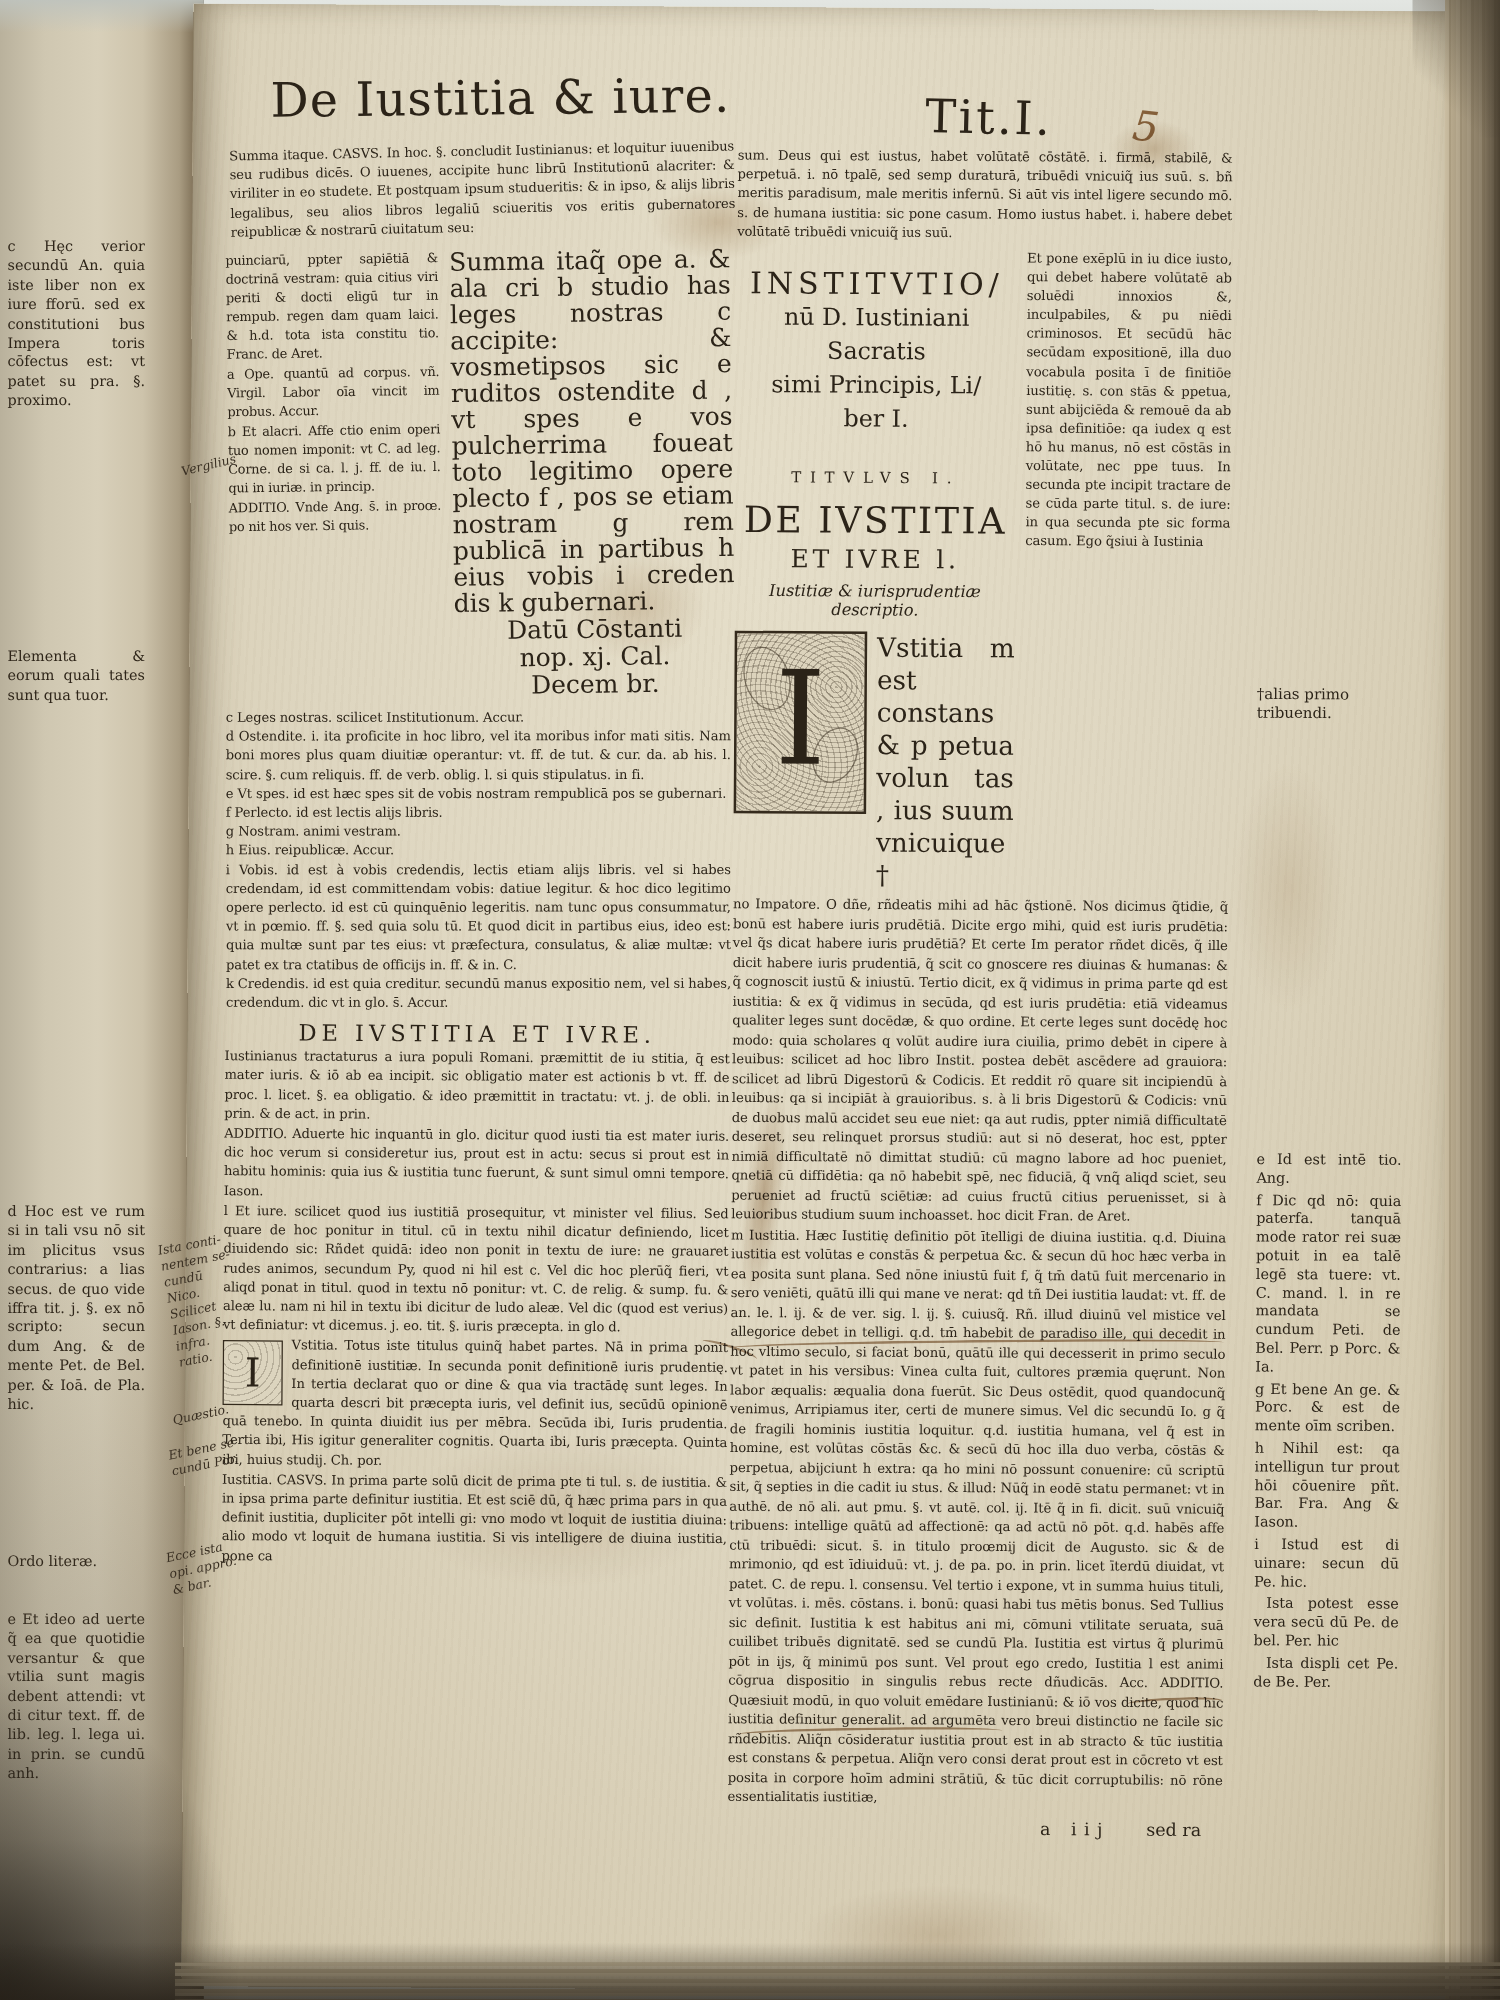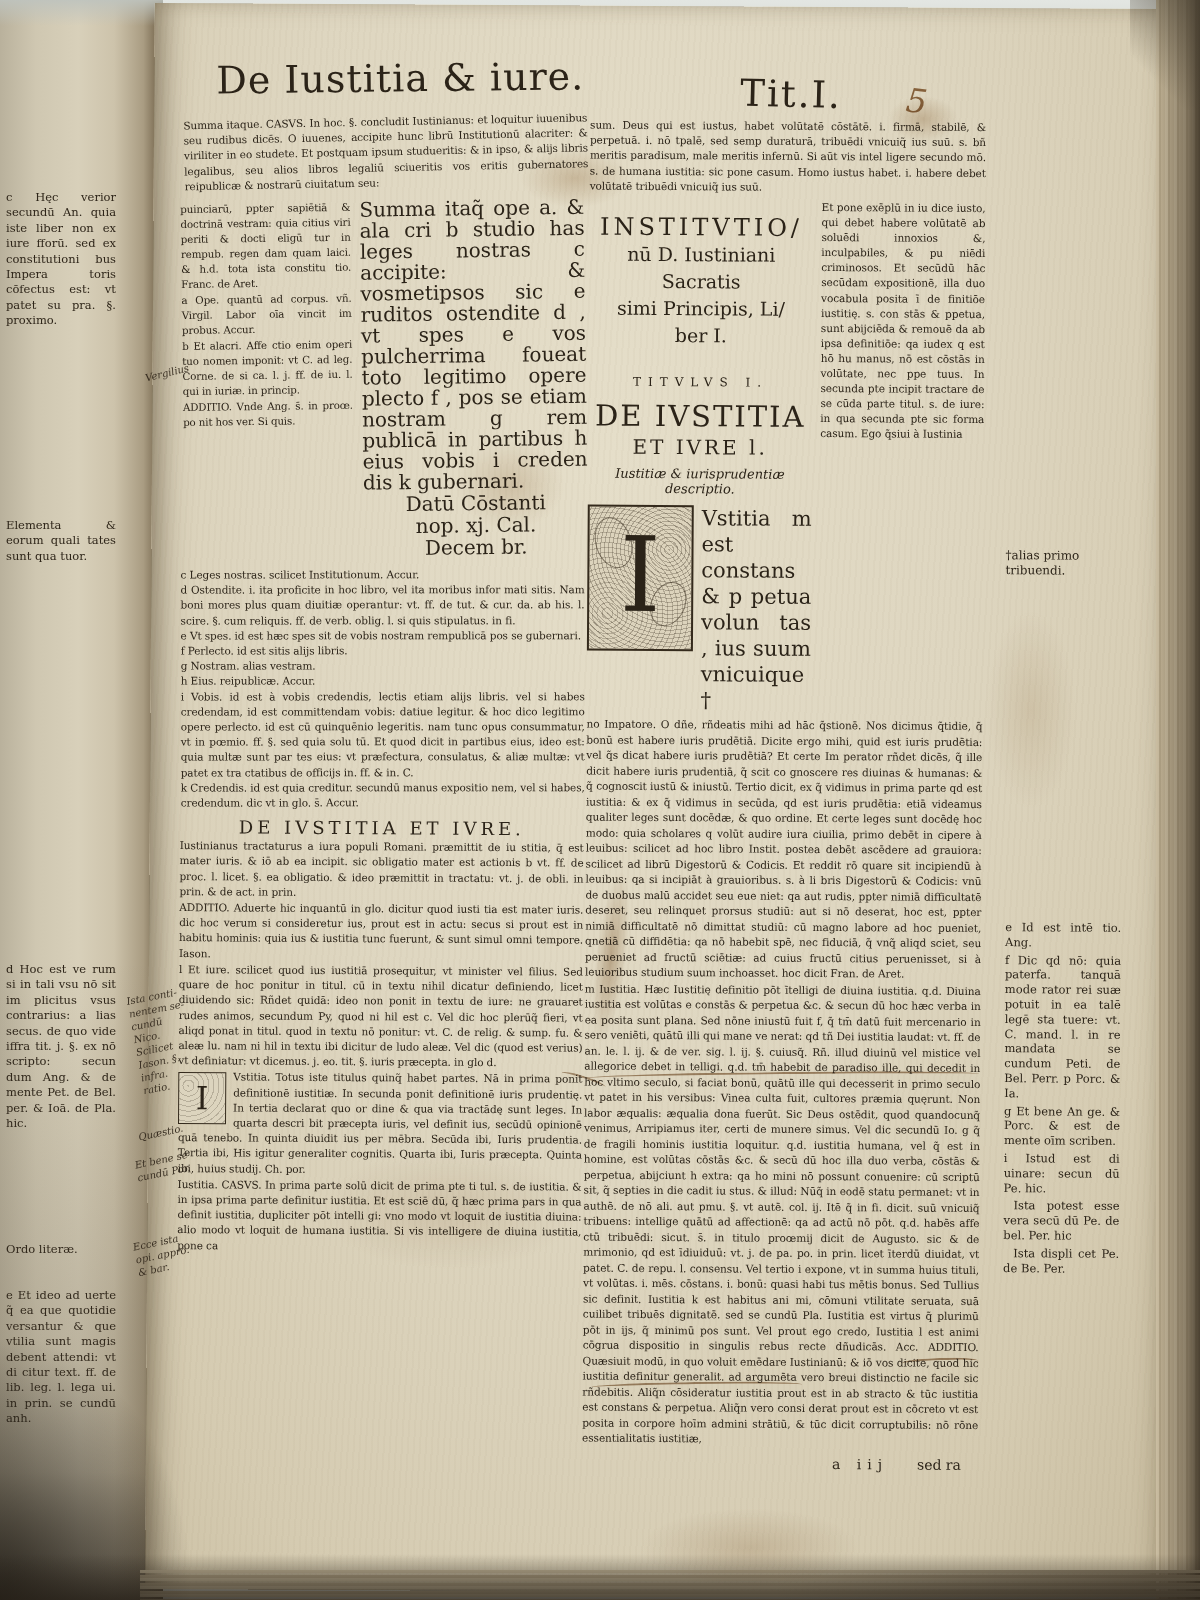--- a/index.html
+++ b/index.html
@@ -166,22 +166,22 @@
       </div>
       <div>
         <div class="bigblock jt">Summa itaq̃ ope a. &amp; ala cri b studio has leges nostras c accipite: &amp; vosmetipsos sic e ruditos ostendite d , vt spes e vos pulcherrima foueat toto legitimo opere plecto f , pos se etiam nostram g rem publicā in partibus h eius vobis i creden dis k gubernari.</div>
         <div class="bigdate">Datū Cōstanti nop. xj. Cal. Decem br.</div>
       </div>
     </div>
     <div class="notes-block small">
       <div class="jt">c   Leges nostras. scilicet Institutionum. Accur.</div>
       <div class="jt">d   Ostendite. i. ita proficite in hoc libro, vel ita moribus infor mati sitis. Nam boni mores plus quam diuitiæ operantur: vt. ff. de tut. &amp; cur. da. ab his. l. scire. §. cum reliquis. ff. de verb. oblig. l. si quis stipulatus. in fi.</div>
       <div class="jt">e   Vt spes. id est hæc spes sit de vobis nostram rempublicā pos se gubernari.</div>
-      <div class="jt">f   Perlecto. id est sitis alijs libris.</div>
-      <div class="jt">g   Nostram. alias vestram.</div>
+      <div class="jt">f   Perlecto. id est lectis alijs libris.</div>
+      <div class="jt">g   Nostram. animi vestram.</div>
       <div class="jt">h   Eius. reipublicæ. Accur.</div>
       <div class="jt">i   Vobis. id est à vobis credendis, lectis etiam alijs libris. vel si habes credendam, id est committendam vobis: datiue legitur. &amp; hoc dico legitimo opere perlecto. id est cū quinquēnio legeritis. nam tunc opus consummatur, vt in pœmio. ff. §. sed quia solu tū. Et quod dicit in partibus eius, ideo est: quia multæ sunt par tes eius: vt præfectura, consulatus, &amp; aliæ multæ: vt patet ex tra ctatibus de officijs in. ff. &amp; in. C.</div>
       <div class="jt">k   Credendis. id est quia creditur. secundū manus expositio nem, vel si habes, credendum. dic vt in glo. s̄. Accur.</div>
     </div>
     <div class="sec-head">DE IVSTITIA ET IVRE.</div>
     <div class="small">
       <div class="para jt">Iustinianus tractaturus a iura populi Romani. præmittit de iu stitia, q̄ est mater iuris. &amp; iō ab ea incipit. sic obligatio mater est actionis b vt. ff. de proc. l. licet. §. ea obligatio. &amp; ideo præmittit in tractatu: vt. j. de obli. in prin. &amp; de act. in prin.</div>
       <div class="para jt">ADDITIO. Aduerte hic inquantū in glo. dicitur quod iusti tia est mater iuris. dic hoc verum si consideretur ius, prout est in actu: secus si prout est in habitu hominis: quia ius &amp; iustitia tunc fuerunt, &amp; sunt simul omni tempore. Iason.</div>
       <div class="para jt">l   Et iure. scilicet quod ius iustitiā prosequitur, vt minister vel filius. Sed quare de hoc ponitur in titul. cū in textu nihil dicatur definiendo, licet diuidendo sic: Rñdet quidā: ideo non ponit in textu de iure: ne grauaret rudes animos, secundum Py, quod ni hil est c. Vel dic hoc plerūq̃ fieri, vt aliqd ponat in titul. quod in textu nō ponitur: vt. C. de relig. &amp; sump. fu. &amp; aleæ lu. nam ni hil in textu ibi dicitur de ludo aleæ. Vel dic (quod est verius) vt definiatur: vt dicemus. j. eo. tit. §. iuris præcepta. in glo d.</div>
       <div class="para jt">
@@ -227,20 +227,21 @@
       <span class="catch">sed ra</span>
     </div>
   </div>
 
   <div class="abs" id="margin-right">
     <div id="dagger-note">†alias primo tribuendi.</div>
     <div id="mr-notes">
       <div class="jt">e Id est intē tio. Ang.</div>
       <div class="jt">f Dic qd nō: quia paterfa. tanquā mode rator rei suæ potuit in ea talē legē sta tuere: vt. C. mand. l. in re mandata se cundum Peti. de Bel. Perr. p Porc. &amp; Ia.</div>
       <div class="jt">g Et bene An ge. &amp; Porc. &amp; est de mente oīm scriben.</div>
+      <div class="jt">h Nihil est: qa intelligun tur prout hōi cōuenire pñt. Bar. Fra. Ang &amp; Iason.</div>
       <div class="jt">i Istud est di uinare: secun dū Pe. hic.</div>
       <div class="jt mr-indent">Ista potest esse vera secū dū Pe. de bel. Per. hic</div>
       <div class="jt mr-indent">Ista displi cet Pe. de Be. Per.</div>
     </div>
   </div>
 </div>
 
 <div class="abs" id="fore-edge"></div>
 <div class="abs" id="corner-tr"></div>
 <div class="abs" id="bottom-edge"></div>

